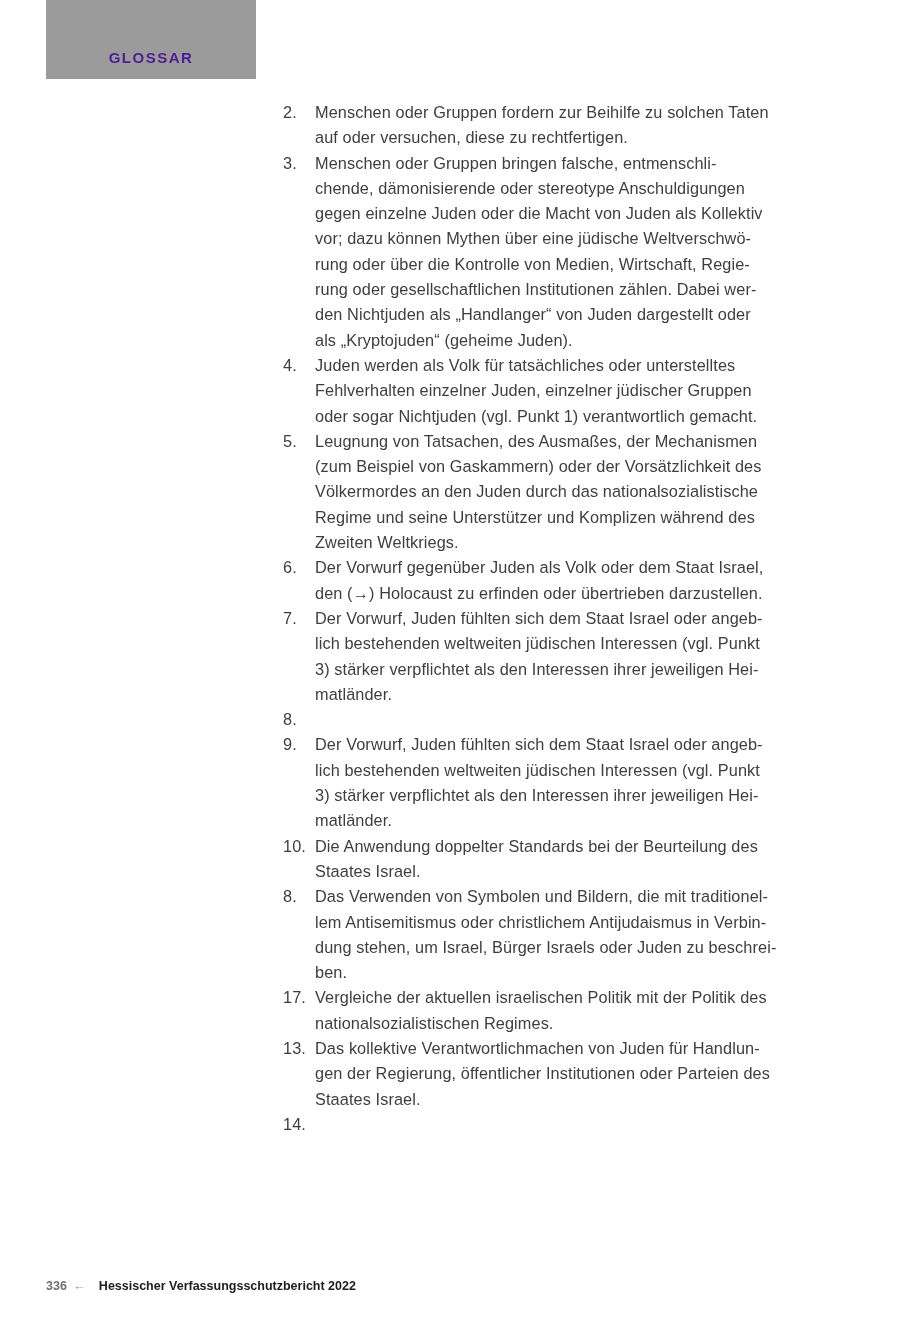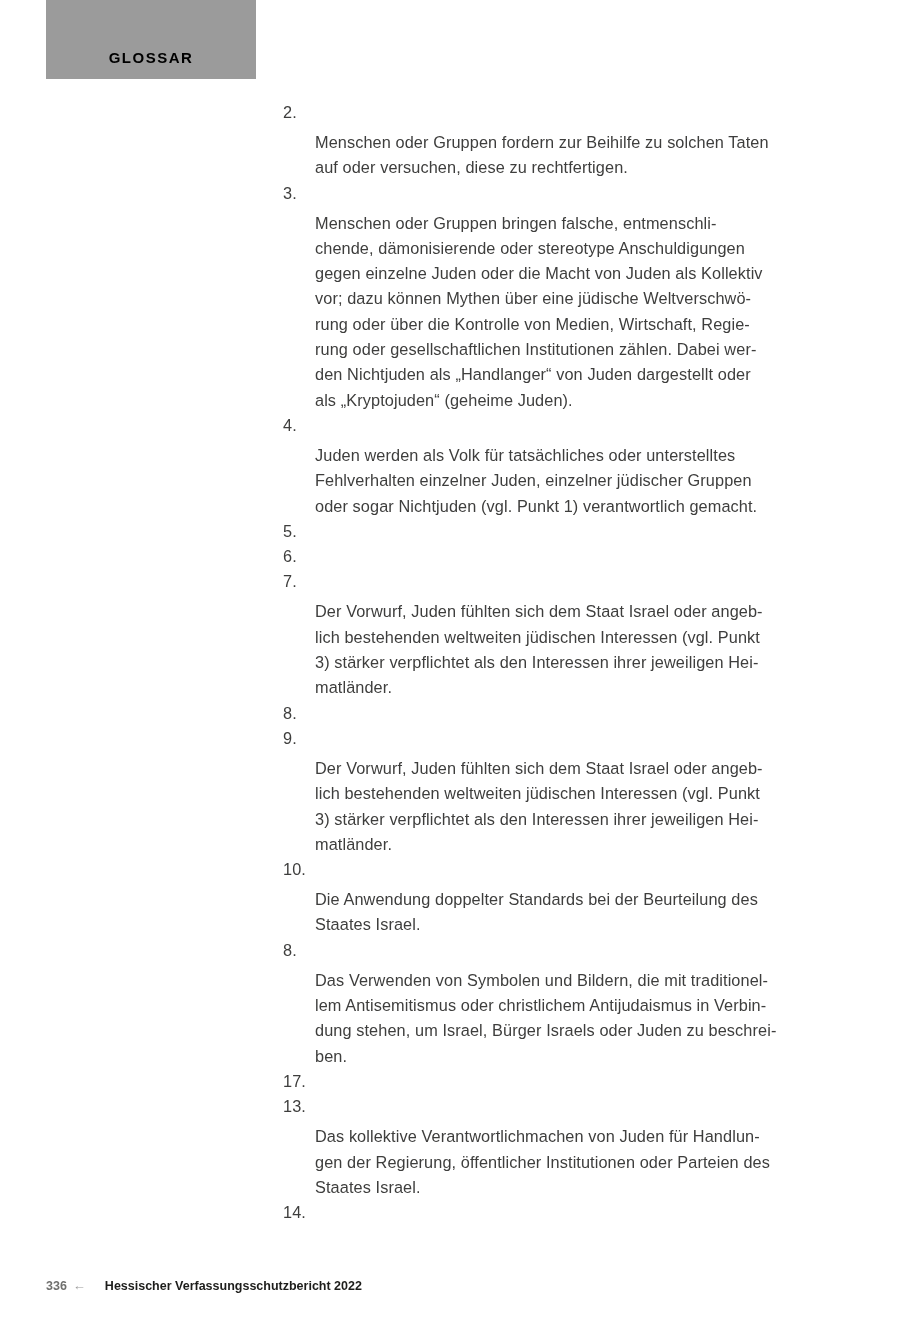--- a/index.html
+++ b/index.html
@@ -22,21 +22,21 @@
     width: 210px;
     height: 79px;
     background: #9b9b9b;
     display: flex;
     align-items: flex-end;
     justify-content: center;
     padding-bottom: 13px;
     box-sizing: border-box;
   }
   .header-label {
-    color: #000000;
+    color: #4c1d95;
     font-weight: bold;
     font-size: 15px;
     letter-spacing: 1.5px;
   }
   .content {
     position: absolute;
     left: 283px;
     top: 100px;
     width: 560px;
   }
@@ -45,21 +45,20 @@
     font-size: 16.3px;
     line-height: 25.3px;
     color: #3e3e3d;
     letter-spacing: 0.1px;
   }
   .num {
     flex: 0 0 32px;
   }
   .txt {
     white-space: pre;
-    margin-top: 30px;
   }
   .footer {
     position: absolute;
     left: 46px;
     top: 1278px;
     display: flex;
     align-items: baseline;
     font-size: 12.5px;
   }
   .page-num {
@@ -67,21 +66,21 @@
     color: #70706e;
   }
   .back-arrow {
     color: #9b9b9b;
     margin-left: 6px;
     font-size: 13px;
   }
   .footer-title {
     font-weight: bold;
     color: #1d1d1b;
-    margin-left: 19px;
+    margin-left: 13px;
   }
 </style>
 </head>
 <body>
 
 <div class="page">
 
   <div class="header-box">
     <span class="header-label">GLOSSAR</span>
   </div>
@@ -108,24 +107,31 @@
 
     <div class="item">
       <span class="num">4.</span>
       <span class="txt">Juden werden als Volk für tatsächliches oder unterstelltes
 Fehlverhalten einzelner Juden, einzelner jüdischer Gruppen
 oder sogar Nichtjuden (vgl. Punkt 1) verantwortlich gemacht.</span>
     </div>
 
     <div class="item">
       <span class="num">5.</span>
+      <span class="txt">Leugnung von Tatsachen, des Ausmaßes, der Mechanismen
+(zum Beispiel von Gaskammern) oder der Vorsätzlichkeit des
+Völkermordes an den Juden durch das nationalsozialistische
+Regime und seine Unterstützer und Komplizen während des
+Zweiten Weltkriegs.</span>
     </div>
 
     <div class="item">
       <span class="num">6.</span>
+      <span class="txt">Der Vorwurf gegenüber Juden als Volk oder dem Staat Israel,
+den (→) Holocaust zu erfinden oder übertrieben darzustellen.</span>
     </div>
 
     <div class="item">
       <span class="num">7.</span>
       <span class="txt">Der Vorwurf, Juden fühlten sich dem Staat Israel oder angeb-
 lich bestehenden weltweiten jüdischen Interessen (vgl. Punkt
 3) stärker verpflichtet als den Interessen ihrer jeweiligen Hei-
 matländer.</span>
     </div>
 
@@ -150,20 +156,22 @@
     <div class="item">
       <span class="num">8.</span>
       <span class="txt">Das Verwenden von Symbolen und Bildern, die mit traditionel-
 lem Antisemitismus oder christlichem Antijudaismus in Verbin-
 dung stehen, um Israel, Bürger Israels oder Juden zu beschrei-
 ben.</span>
     </div>
 
     <div class="item">
       <span class="num">17.</span>
+      <span class="txt">Vergleiche der aktuellen israelischen Politik mit der Politik des
+nationalsozialistischen Regimes.</span>
     </div>
 
     <div class="item">
       <span class="num">13.</span>
       <span class="txt">Das kollektive Verantwortlichmachen von Juden für Handlun-
 gen der Regierung, öffentlicher Institutionen oder Parteien des
 Staates Israel.</span>
     </div>
 
     <div class="item">

